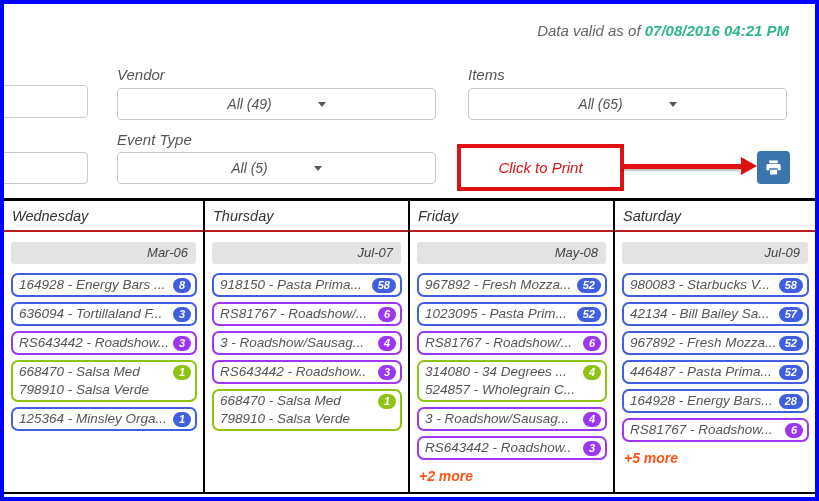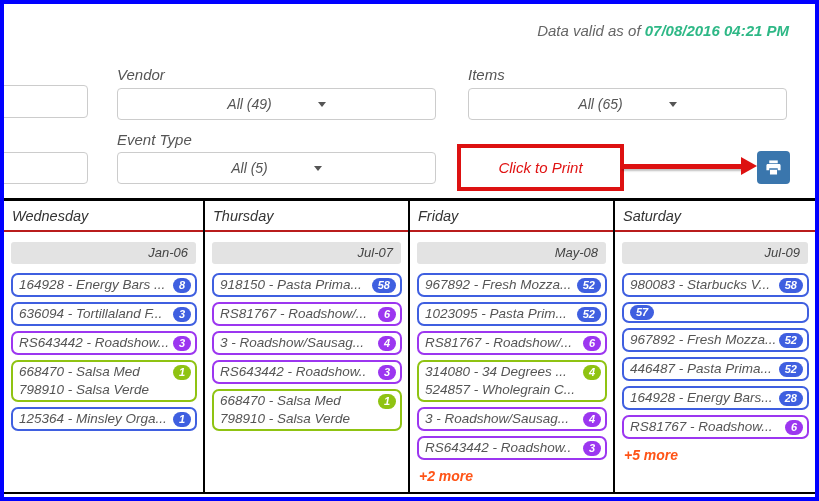--- a/index.html
+++ b/index.html
@@ -117,21 +117,21 @@
         <path fill="#ffffff" d="M7 15h10v7H7zm2 2.2h6v1.3H9zm0 2.3h6v1.3H9z"></path>
       </svg>
     </span>
   </button>
 
   <div class="cal">
     <div style="display:flex;width:100%;">
         <div class="cal-col b" style="width: 201px;">
           <div class="day-head">Wednesday</div>
           <div class="col-body">
-            <div class="date-strip">Jan-06</div>
+            <div class="date-strip">Mar-06</div>
             <div class="chip chip-blue">
               <div class="lines">
                 <div>164928 - Energy Bars ...</div>
               </div>
               <span class="badge">8</span>
             </div>
             <div class="chip chip-blue">
               <div class="lines">
                 <div>636094 - Tortillaland F...</div>
               </div>
@@ -231,20 +231,23 @@
             </div><div class="more-link">+2 more</div></div>
         </div>
         <div class="cal-col" style="width: 200px;">
           <div class="day-head">Saturday</div>
           <div class="col-body"><div class="date-strip">Jul-09</div><div class="chip chip-blue">
               <div class="lines">
                 <div>980083 - Starbucks V...</div>
               </div>
               <span class="badge">58</span>
             </div><div class="chip chip-blue">
+              <div class="lines">
+                <div>42134 - Bill Bailey Sa...</div>
+              </div>
               <span class="badge">57</span>
             </div><div class="chip chip-blue">
               <div class="lines">
                 <div>967892 - Fresh Mozza...</div>
               </div>
               <span class="badge">52</span>
             </div><div class="chip chip-blue">
               <div class="lines">
                 <div>446487 - Pasta Prima...</div>
               </div>

